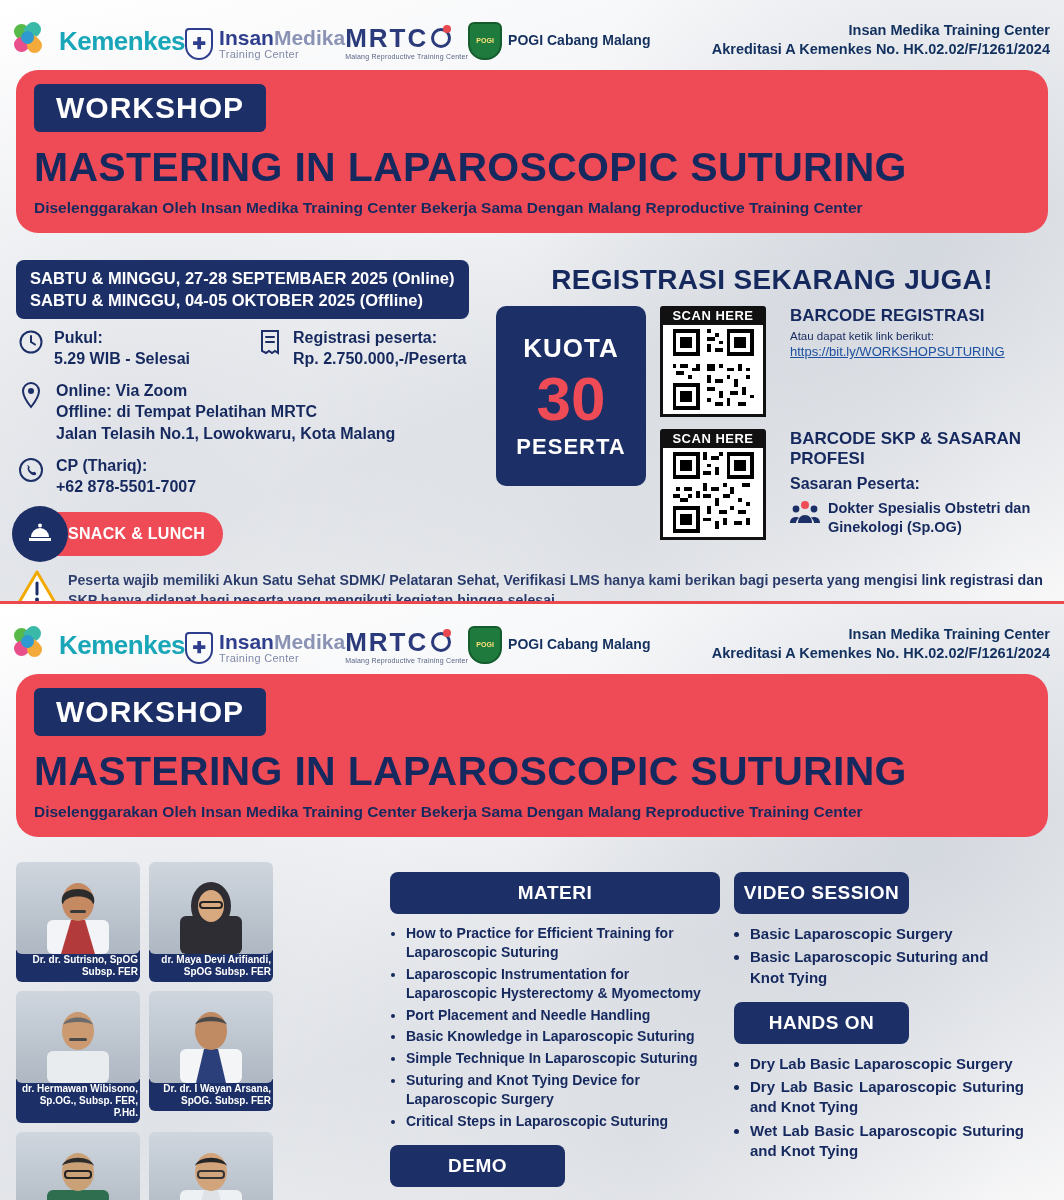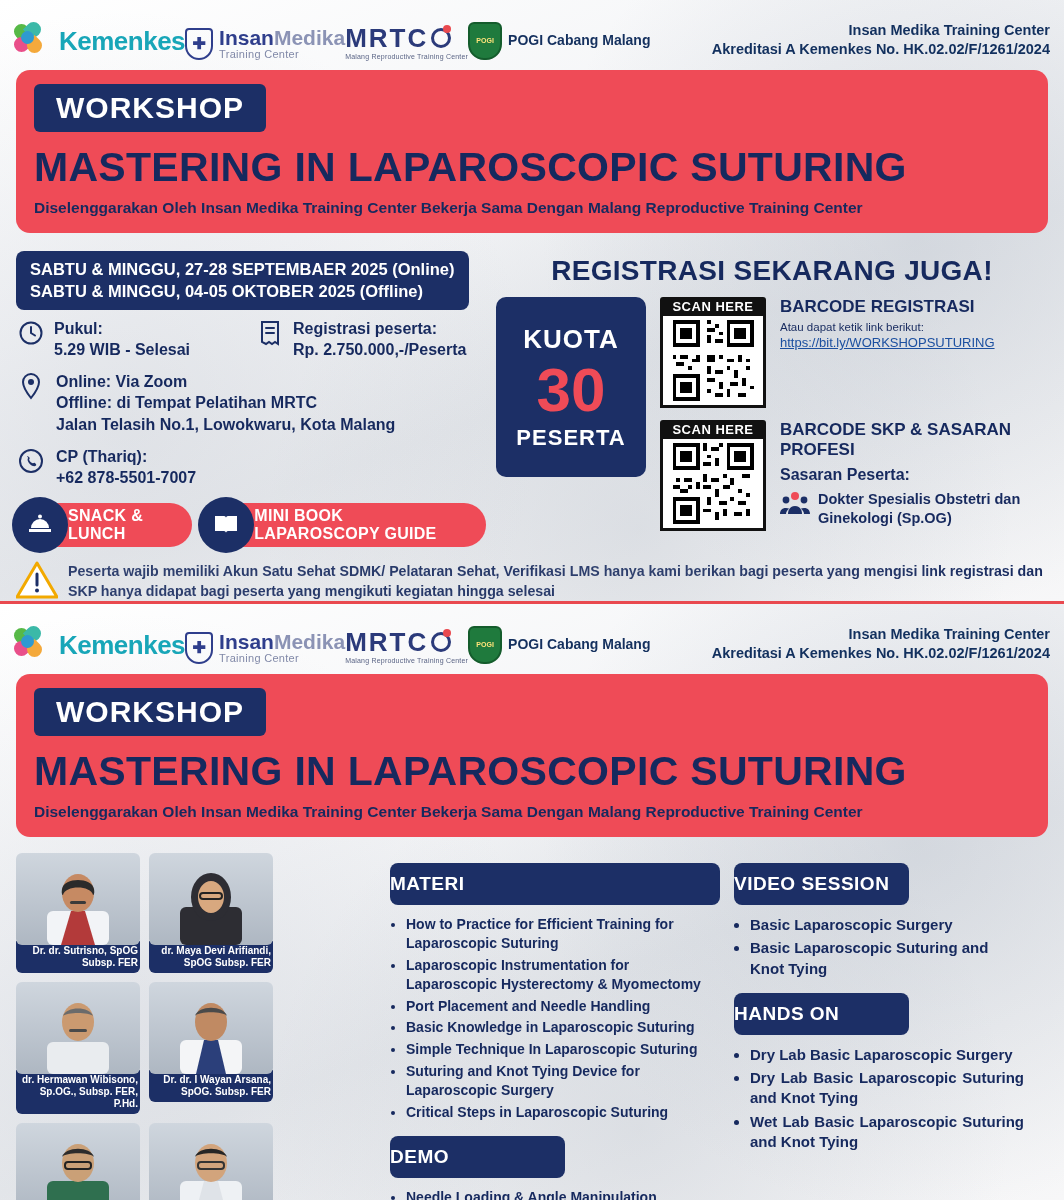--- a/index.html
+++ b/index.html
@@ -76,23 +76,23 @@
   }
   .pogi-text { font-size:14px; font-weight:bold; color:#14305e; line-height:1.1; }
 
   .accred {
     margin-left:auto; text-align:right; color:#12305e; font-size:14.5px; font-weight:bold; line-height:1.35;
   }
 
   
   .title-band {
     position: relative;
-    margin: 4px 16px 4px 16px;
+    margin: 4px 16px 13px 16px;
     background: #ef4b57;
-    border-radius: 14px;
+    border-radius: 22px;
     padding: 14px 18px 16px 18px;
   }
   .workshop-chip {
     display:inline-block; background:#1c2f66; color:#fff;
     font-size:30px; font-weight:bold; letter-spacing:1px;
     padding:7px 22px; border-radius:6px;
   }
   .title-main {
     color:#16295e; font-size:41px; font-weight:bold; margin-top:12px; letter-spacing:.3px;
   }
@@ -144,21 +144,21 @@
   }
   .right-grid { display:flex; gap:14px; margin-top:10px; }
   .kuota {
     width:150px;height:180px;background:#1c2f66;border-radius:10px;color:#fff;
     display:flex;flex-direction:column;align-items:center;justify-content:center; 
   }
   .kuota .k1{font-size:26px;font-weight:bold;letter-spacing:1px;}
   .kuota .k2{font-size:62px;font-weight:bold;color:#ef4b57;line-height:1;margin:4px 0;}
   .kuota .k3{font-size:22px;font-weight:bold;letter-spacing:1px;}
 
-  .qr-block { display:flex; gap:14px; align-items:flex-start; }
+  .qr-block { display:flex; gap:24px; align-items:flex-start; }
   .qr-card { width:106px; }
   .qr-head {
     background:#111; color:#fff; font-size:13px; font-weight:bold; text-align:center;
     padding:2px 0; border-radius:3px 3px 0 0; letter-spacing:.5px;
   }
   .qr-img { width:106px;height:92px; background:#fff; border:3px solid #111; border-top:none; padding:4px; }
   .qr-grid { width:100%; height:100%; }
   .qr-info .t1 { font-size:17px; font-weight:bold; color:#16295e; }
   .qr-info .t2 { font-size:11.5px; color:#16295e; margin-top:4px; }
   .qr-info .t3 { font-size:13px; color:#1b4fa0; text-decoration:underline; margin-top:2px; word-break:break-all;}
@@ -177,21 +177,21 @@
     position:absolute; left:50%; transform:translateX(-50%); bottom:0; width:70px;height:78px;
   }
   .spk-cap {
     background:#1c2f66;color:#fff;font-size:10px;font-weight:bold;text-align:right;
     padding:4px 2px;border-radius:0 0 6px 6px;line-height:1.2; margin-top:-4px;
   }
   .content-cols { position:relative; display:flex; gap:14px; padding: 10px 16px 0 0; }
   .col-materi { width: 330px; }
   .col-video { width: 290px; }
   .sec-chip {
-    background:#1c2f66;color:#fff;font-size:19px;font-weight:bold;text-align:left;
+    background:#1c2f66;color:#fff;font-size:19px;font-weight:bold;text-align:center;
     border-radius:8px;padding:10px 0; letter-spacing:.5px;
   }
   .bullets { margin:10px 0 0 0; padding-left:16px; }
   .bullets li { font-size:14px; font-weight:bold; color:#16295e; line-height:1.35; margin-bottom:3px; }
   .bullets.justify li { text-align:justify; }
   .bullets.vid li { font-size:15px; }
 </style>
 </head>
 <body>
 
@@ -310,29 +310,20 @@
       <div class="perk-row">
         <div class="perk">
           <span class="badge">
             <svg width="30" height="24" viewBox="0 0 30 24">
                 <path d="M4 16h22v3H4z" fill="#fff"></path>
                 <path d="M6 15a9 9 0 0 1 18 0z" fill="#fff"></path>
                 <circle cx="15" cy="3.5" r="2" fill="#fff"></circle>
               </svg>
           </span>
           <span>SNACK &amp; LUNCH</span>
-        </div>
-        <div class="perk">
-          <span class="badge">
-            <svg width="28" height="24" viewBox="0 0 28 24">
-                <path d="M3 3h9c1.5 0 2 1 2 2v15c0-1-.8-2-2-2H3z" fill="#fff"></path>
-                <path d="M25 3h-9c-1.5 0-2 1-2 2v15c0-1 .8-2 2-2h9z" fill="#fff"></path>
-              </svg>
-          </span>
-          <span>MINI BOOK LAPAROSCOPY GUIDE</span>
         </div>
       </div>
     </div>
 
     <div class="info-right">
       <div class="reg-now">REGISTRASI SEKARANG JUGA!</div>
 
       <div class="right-grid">
         <div class="kuota">
           <div class="k1">KUOTA</div>

